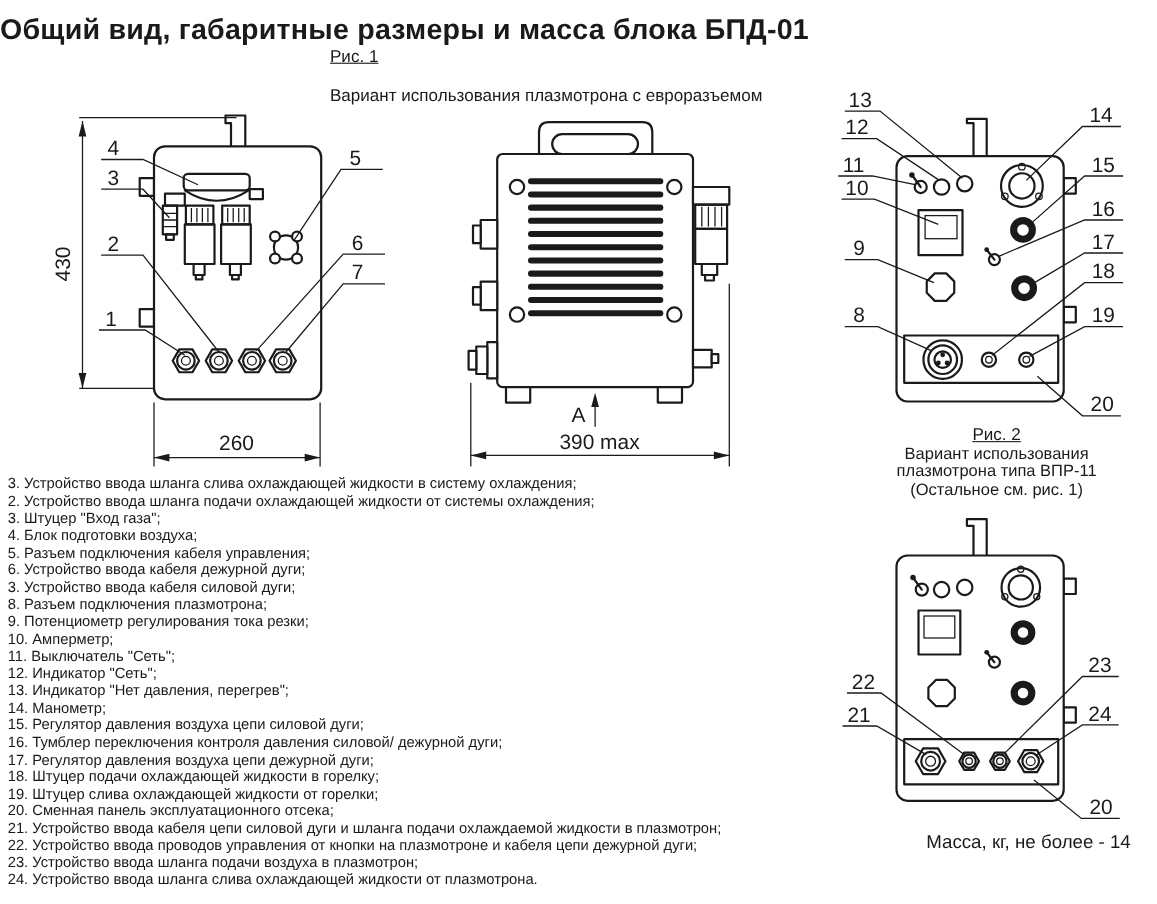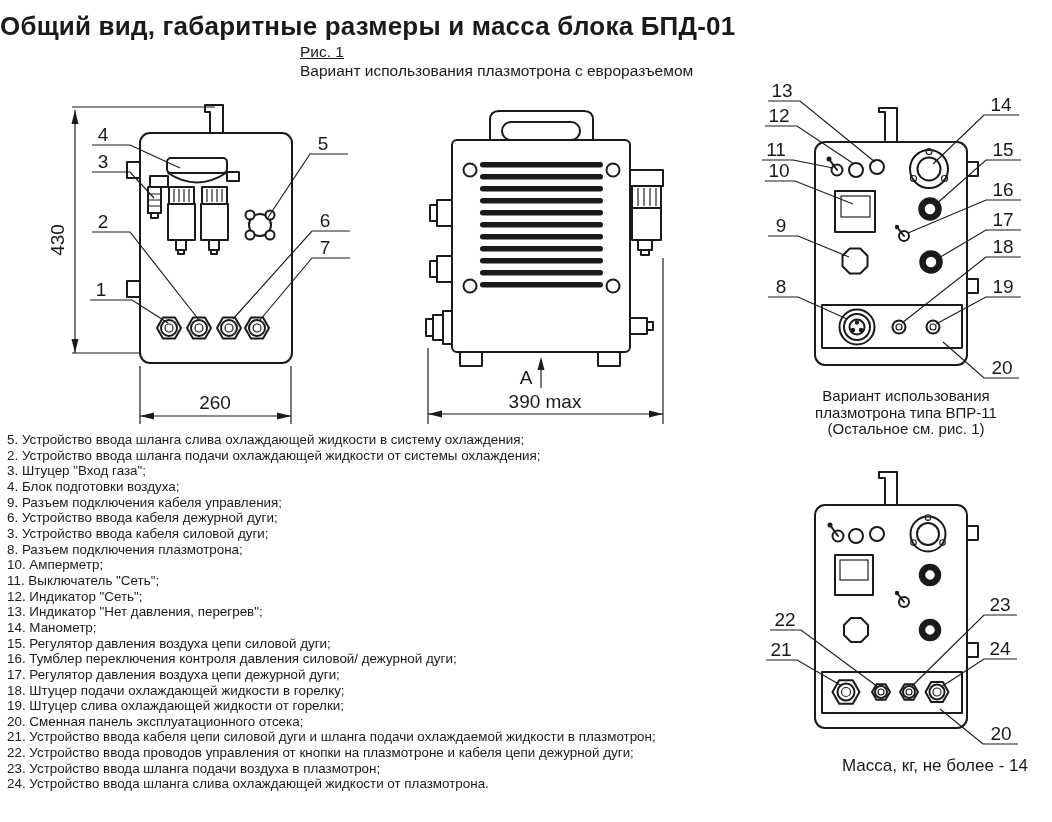--- a/index.html
+++ b/index.html
@@ -2,21 +2,21 @@
 <html><head>
 <meta charset="utf-8">
 <style>
   html,body{margin:0;padding:0;background:#fff;}
   .page{position:relative;width:1052px;height:822px;background:#ffffff;
         font-family:"Liberation Sans",sans-serif;color:#1a1a1a;overflow:hidden;}
   .page-title{position:absolute;left:0;top:11px;width:1052px;text-align:left;
         font-size:26px;font-weight:bold;letter-spacing:.2px;}
   .fig1-cap{position:absolute;left:300px;top:43px;width:530px;text-align:left;}
   .figcap{font-size:15.5px;text-decoration:underline;}
-  .figsub{font-size:15.5px;margin-top:1px;}
+  .figsub{font-size:15.5px;margin-top:18px;}
   .fig2-cap{position:absolute;left:782px;top:388px;width:248px;text-align:center;
         font-size:15px;line-height:16.5px;}
   .legend{position:absolute;left:7px;top:432px;width:740px;font-size:13.4px;
         line-height:15.65px;white-space:nowrap;}
   .mass-note{position:absolute;left:815px;top:756px;width:240px;text-align:center;
         font-size:17px;}
   svg.draw{position:absolute;left:0;top:0;}
   svg .ln{stroke:#1a1a1a;fill:none;stroke-width:2;stroke-linecap:round;stroke-linejoin:round;}
   svg .lnk{stroke:#1a1a1a;fill:#fff;stroke-width:2;stroke-linejoin:round;}
   svg .tn{stroke:#1a1a1a;fill:none;stroke-width:1.15;}
@@ -357,34 +357,36 @@
         <text class="num" x="1000" y="611">23</text>
         <path class="tn" d="M1017 659 H984 L941 687"></path>
         <text class="num" x="1000" y="655">24</text>
         <path class="tn" d="M940 709 L983 744 H1018"></path>
         <text class="num" x="1001" y="740">20</text>
       </g>
     </g>
   </svg>
 
   <div class="fig2-cap">
+    <div class="figcap">Рис. 2</div>
     <div>Вариант использования</div>
     <div>плазмотрона типа ВПР-11</div>
     <div>(Остальное см. рис. 1)</div>
   </div>
 
   <div class="legend">
-    <div>5. Устройство ввода шланга слива охлаждающей жидкости в систему охлаждения;</div>
+    <div>3. Устройство ввода шланга слива охлаждающей жидкости в систему охлаждения;</div>
     <div>2. Устройство ввода шланга подачи охлаждающей жидкости от системы охлаждения;</div>
     <div>3. Штуцер "Вход газа";</div>
     <div>4. Блок подготовки воздуха;</div>
-    <div>9. Разъем подключения кабеля управления;</div>
+    <div>5. Разъем подключения кабеля управления;</div>
     <div>6. Устройство ввода кабеля дежурной дуги;</div>
     <div>3. Устройство ввода кабеля силовой дуги;</div>
     <div>8. Разъем подключения плазмотрона;</div>
+    <div>9. Потенциометр регулирования тока резки;</div>
     <div>10. Амперметр;</div>
     <div>11. Выключатель "Сеть";</div>
     <div>12. Индикатор "Сеть";</div>
     <div>13. Индикатор "Нет давления, перегрев";</div>
     <div>14. Манометр;</div>
     <div>15. Регулятор давления воздуха цепи силовой дуги;</div>
     <div>16. Тумблер переключения контроля давления силовой/ дежурной дуги;</div>
     <div>17. Регулятор давления воздуха цепи дежурной дуги;</div>
     <div>18. Штуцер подачи охлаждающей жидкости в горелку;</div>
     <div>19. Штуцер слива охлаждающей жидкости от горелки;</div>

